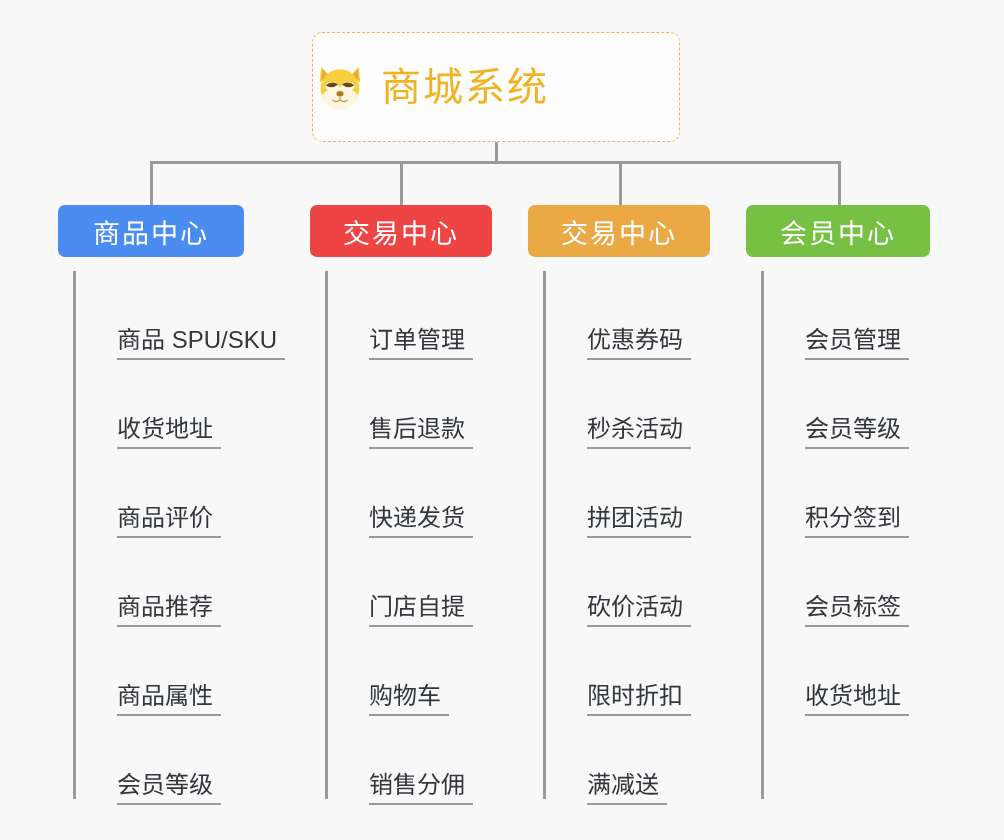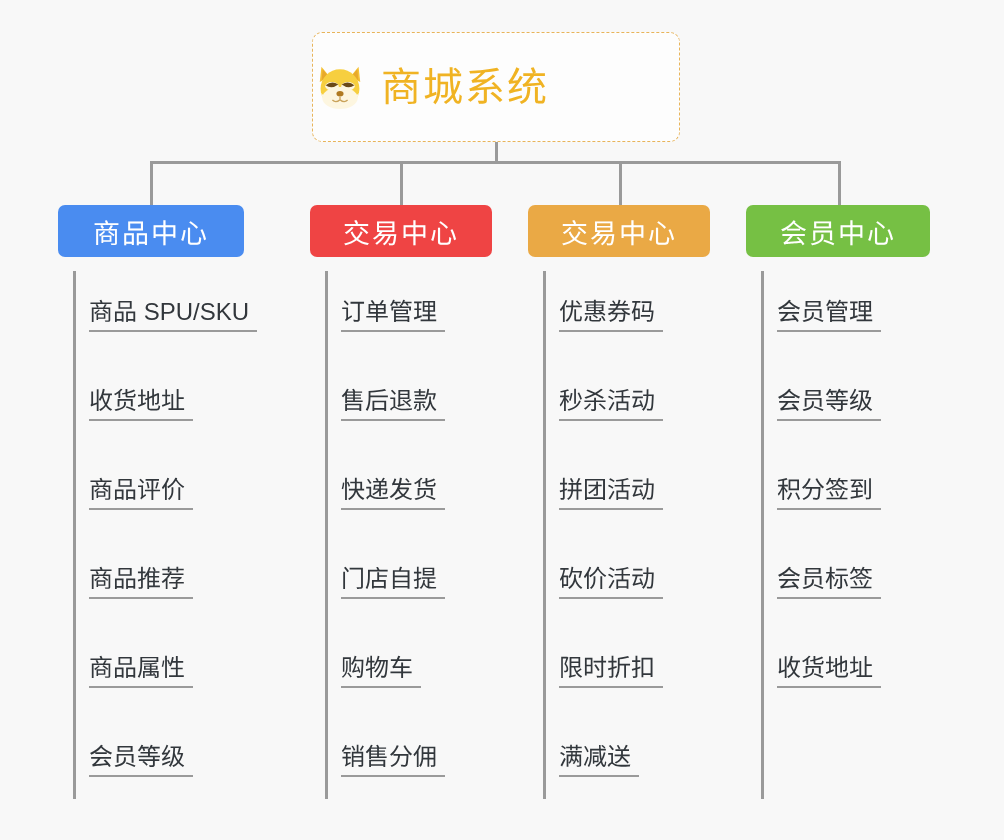--- a/index.html
+++ b/index.html
@@ -92,22 +92,22 @@
     top: 66px;
     list-style: none;
     margin: 0;
     padding: 0;
   }
   .leaf {
     position: relative;
     height: 89px;
     box-sizing: border-box;
     display: flex;
-    align-items: center;
-    padding-left: 16px;
+    align-items: flex-end;
+    padding-left: 44px;
   }
   .leaf-label {
     font-size: 24px;
     color: #32373c;
     line-height: 1.05;
     white-space: nowrap;
     padding: 0 8px 6px 0;
     border-bottom: 2px solid #9a9a9a;
     display: inline-block;
     margin-left: -3px;

